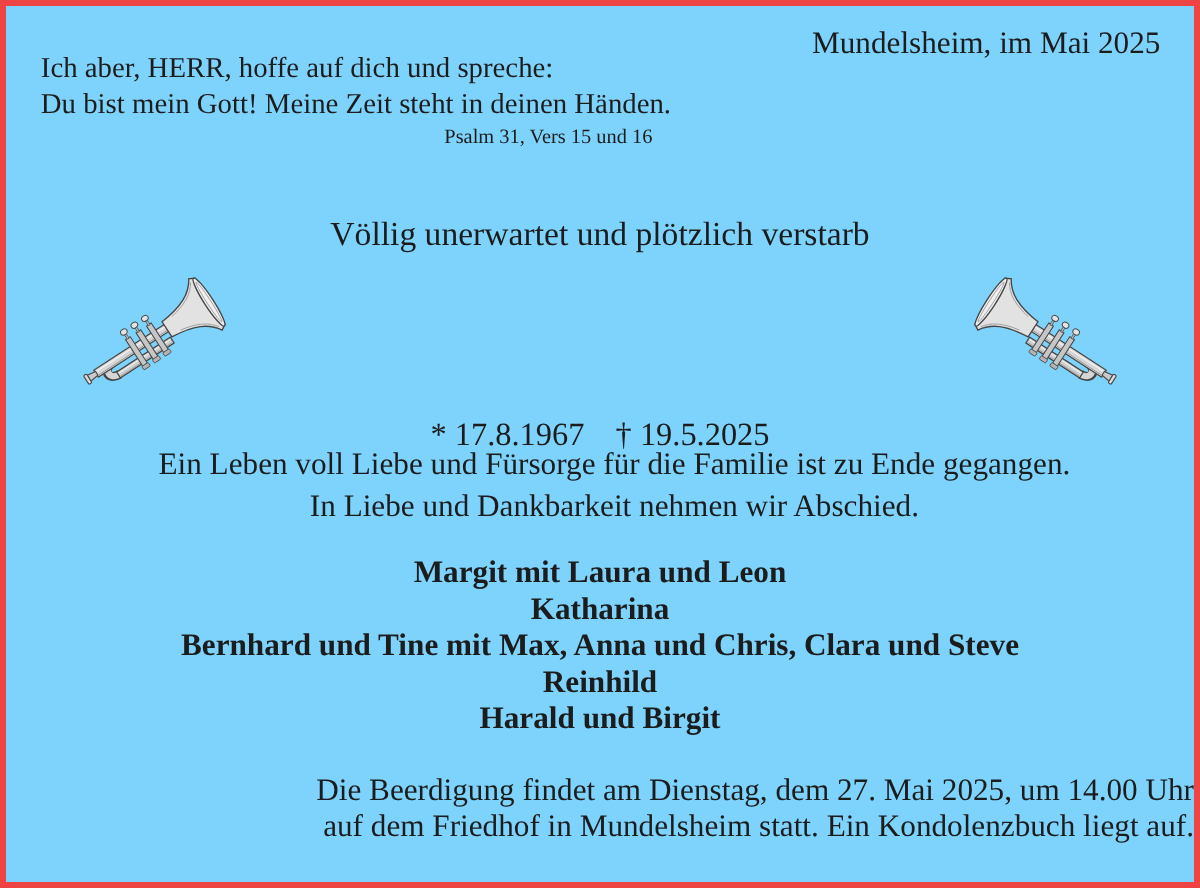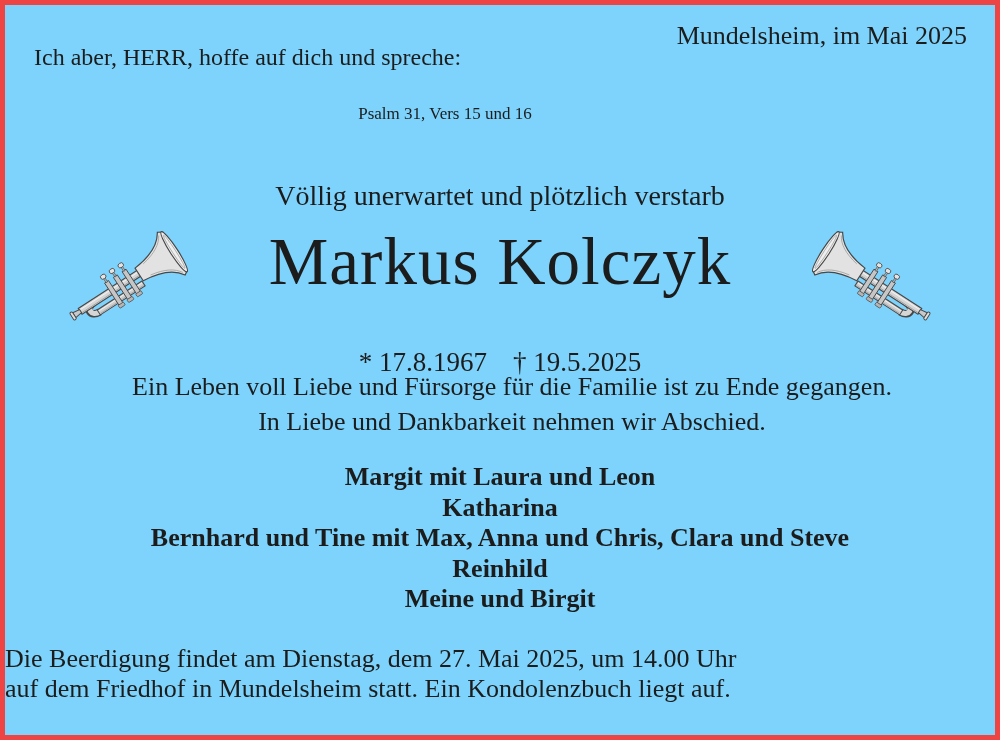--- a/index.html
+++ b/index.html
@@ -28,21 +28,21 @@
     top: 37px;
     left: 29px;
     font-size: 24px;
     line-height: 30px;
     white-space: nowrap;
   }
 
   .scripture-source {
     position: absolute;
     top: 99px;
-    left: 0;
+    left: 12px;
     width: 880px;
     text-align: center;
     font-size: 17px;
   }
 
   .intro {
     position: absolute;
     top: 175px;
     left: 0;
     width: 100%;
@@ -102,21 +102,21 @@
     line-height: 30.5px;
     list-style: none;
     font-weight: bold;
   }
 
   .funeral {
     position: absolute;
     top: 639px;
     left: 0;
     width: 100%;
-    text-align: left;
+    text-align: right;
     font-size: 26px;
     line-height: 30px;
   }
 </style>
 </head>
 <body>
 
 <svg width="0" height="0" style="position:absolute" aria-hidden="true">
   <defs>
     <g id="trumpet-shape">
@@ -158,55 +158,55 @@
     </g>
   </defs>
 </svg>
 
 <div class="notice">
 
   <div class="dateline">Mundelsheim, im Mai 2025</div>
 
   <div class="scripture">
     <div>Ich aber, HERR, hoffe auf dich und spreche:</div>
+    <div>Du bist mein Gott! Meine Zeit steht in deinen Händen.</div>
   </div>
 
   <div class="scripture-source">Psalm 31, Vers 15 und 16</div>
 
   <div class="intro">Völlig unerwartet und plötzlich verstarb</div>
 
   <svg class="trumpet trumpet-left" viewBox="0 0 170 130">
     <g transform="translate(85,65) scale(0.58) rotate(-33) translate(-115,-58)">
       <use href="#trumpet-shape" xlink:href="#trumpet-shape"></use>
     </g>
   </svg>
 
   <svg class="trumpet trumpet-right" viewBox="0 0 170 130">
     <g transform="translate(85,65) scale(0.58) rotate(-33) translate(-115,-58)">
       <use href="#trumpet-shape" xlink:href="#trumpet-shape"></use>
     </g>
   </svg>
 
-  <h1 class="deceased-name">Markus Kolczyk</h1>
 
   <div class="dates">
     <span class="birth">* 17.8.1967</span><span class="death">† 19.5.2025</span>
   </div>
 
   <div class="tribute">
     <div>Ein Leben voll Liebe und Fürsorge für die Familie ist zu Ende gegangen.</div>
     <div>In Liebe und Dankbarkeit nehmen wir Abschied.</div>
   </div>
 
   <ul class="mourners">
     <li>Margit mit Laura und Leon</li>
     <li>Katharina</li>
     <li>Bernhard und Tine mit Max, Anna und Chris, Clara und Steve</li>
     <li>Reinhild</li>
-    <li>Meine und Birgit</li>
+    <li>Harald und Birgit</li>
   </ul>
 
   <div class="funeral">
     <div>Die Beerdigung findet am Dienstag, dem 27. Mai 2025, um 14.00 Uhr</div>
     <div>auf dem Friedhof in Mundelsheim statt. Ein Kondolenzbuch liegt auf.</div>
   </div>
 
 </div>
 
 </body></html>

